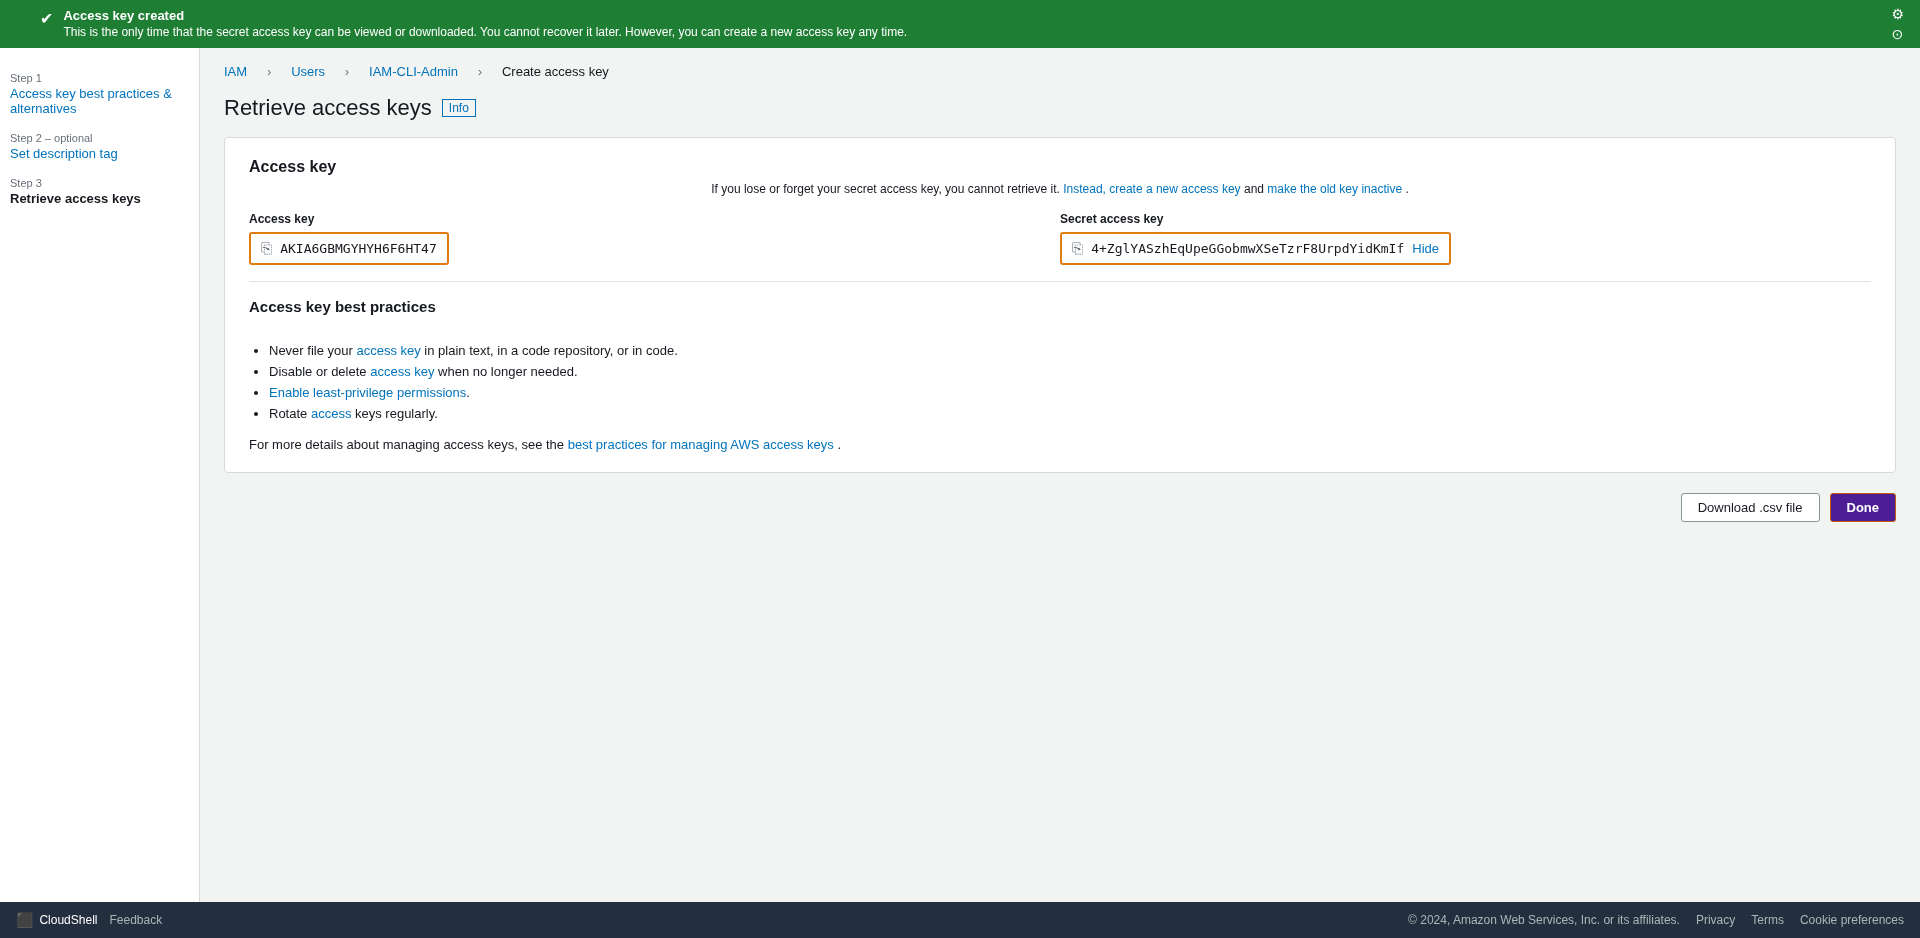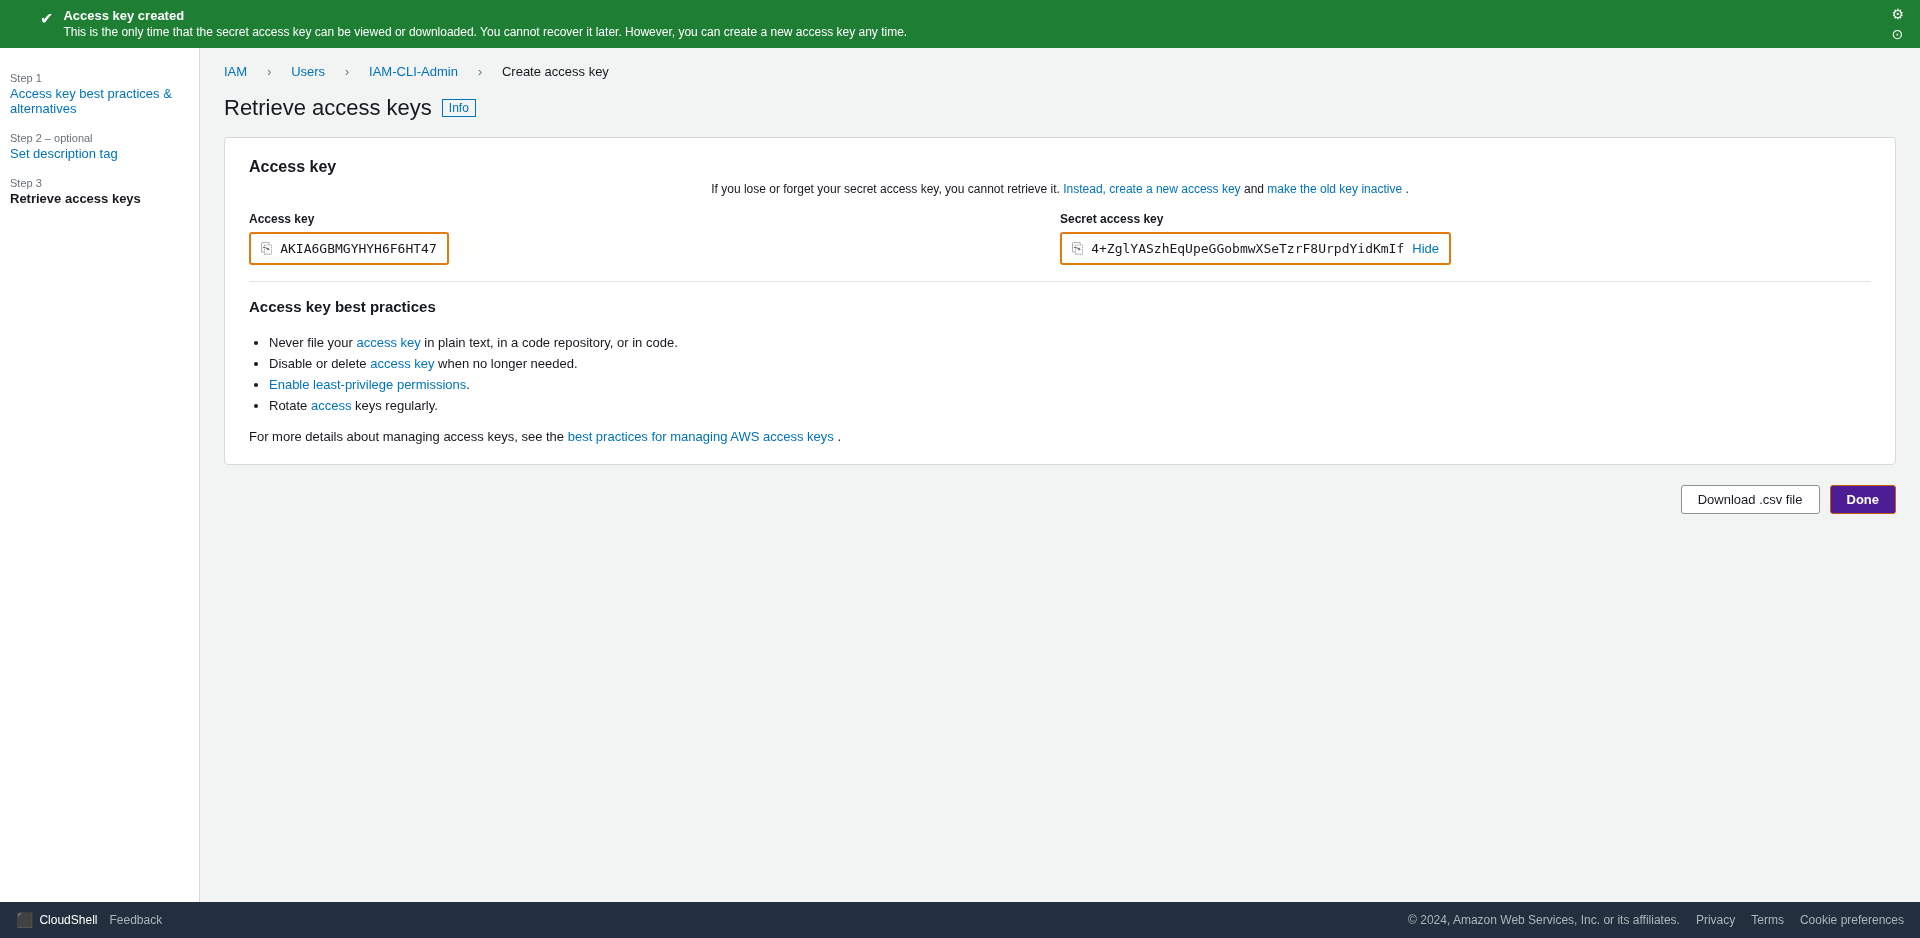--- a/index.html
+++ b/index.html
@@ -203,21 +203,21 @@
     .divider {
       border: none;
       border-top: 1px solid #e1e4e5;
       margin: 16px 0;
     }
 
     
     .best-practices-title {
       font-size: 15px;
       font-weight: bold;
-      margin-bottom: 20px;
+      margin-bottom: 28px;
     }
     .best-practices-list {
       list-style: disc;
       padding-left: 20px;
       margin-bottom: 16px;
     }
     .best-practices-list li {
       font-size: 13px;
       margin-bottom: 6px;
       color: #16191f;

